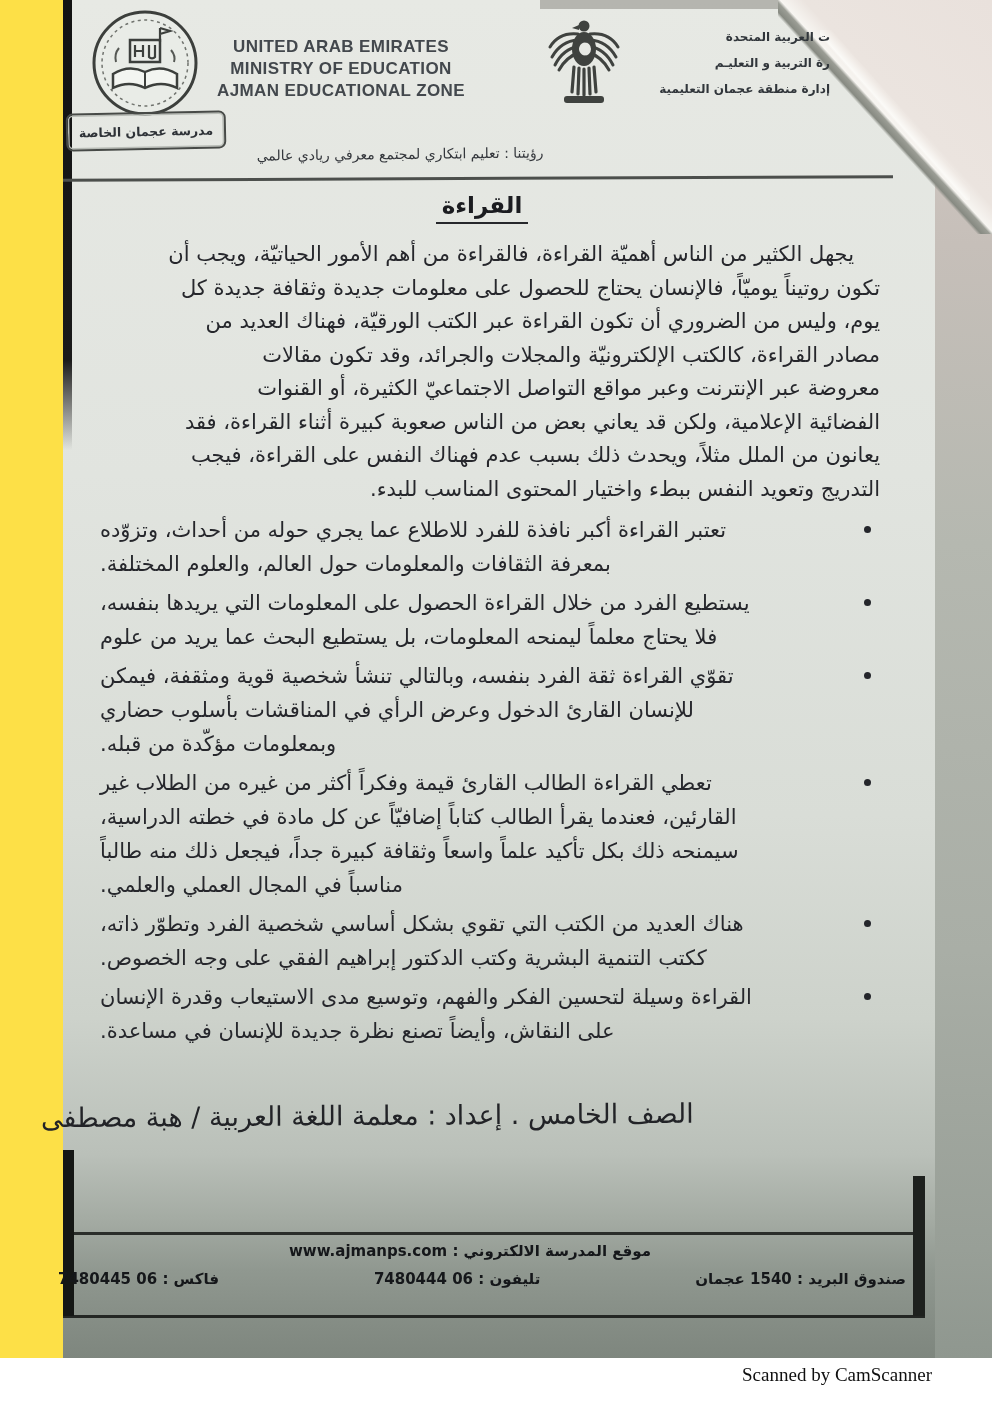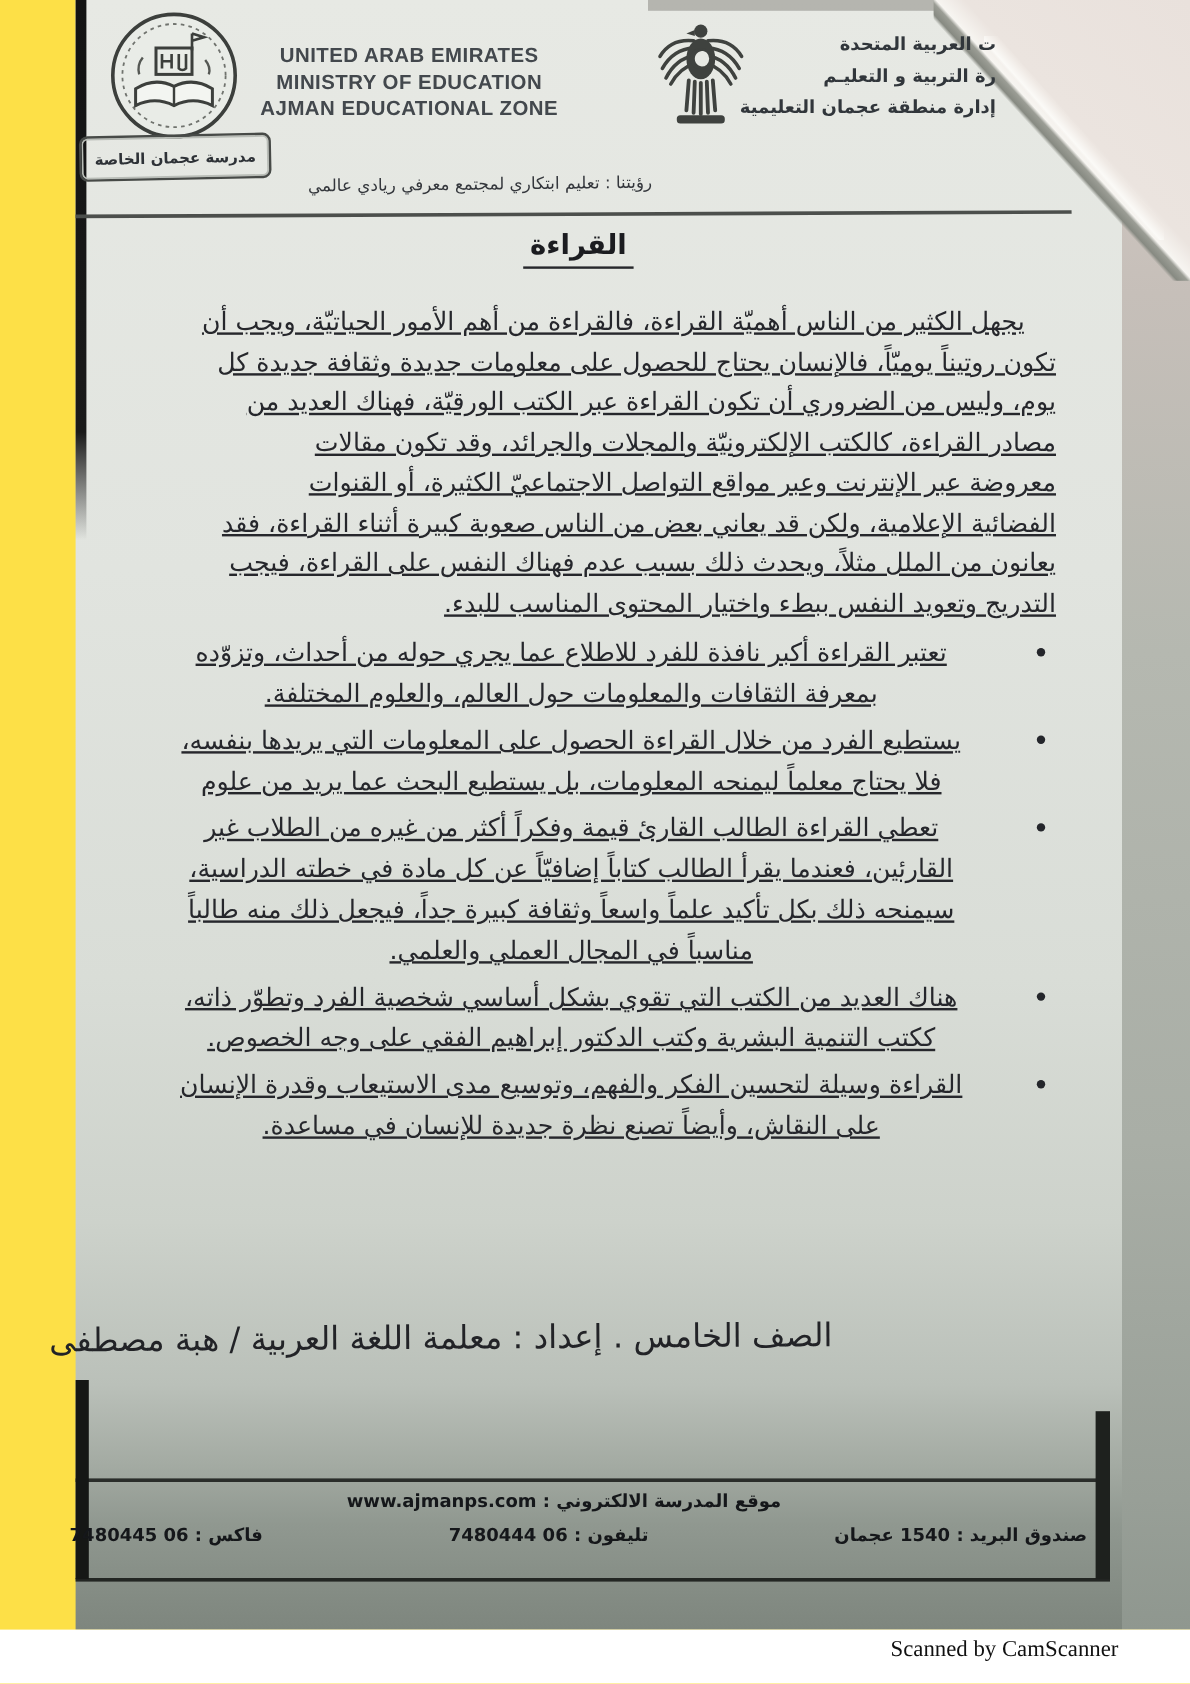--- a/index.html
+++ b/index.html
@@ -20,40 +20,40 @@
   .fold-shine{position:absolute;left:820px;top:30px;width:150px;height:170px;
     background:linear-gradient(to top right,rgba(0,0,0,0) 48%,#fbfaf7 49%,#efe9e4 53%,rgba(0,0,0,0) 54%);}
 
   
   .logo{position:absolute;left:86px;top:8px;}
   .head-en{position:absolute;left:196px;top:36px;width:290px;text-align:center;
     font-family:"Liberation Sans",sans-serif;font-weight:bold;font-size:17px;line-height:22px;
     color:#43484d;letter-spacing:.4px;}
   .emblem{position:absolute;left:544px;top:12px;}
   .head-ar{position:absolute;right:162px;top:24px;text-align:right;direction:rtl;
-    font-weight:bold;font-size:15px;line-height:26px;color:#31363b;}
+    font-weight:bold;font-size:12px;line-height:26px;color:#31363b;}
   .school-box{position:absolute;left:66px;top:112px;width:156px;height:34px;
     border:2px solid #474a47;border-radius:7px;box-shadow:0 0 0 1.5px #b9bdb7 inset;
     display:flex;align-items:center;justify-content:center;direction:rtl;
     font-size:12.5px;font-weight:bold;color:#2e3237;transform:rotate(-1.2deg);overflow:hidden;white-space:nowrap;}
   .vision{position:absolute;left:235px;top:146px;width:330px;text-align:center;direction:rtl;
     font-size:14px;color:#34373c;transform:rotate(-.6deg);}
   .rule1{position:absolute;left:63px;top:177px;width:830px;height:2.5px;background:#4c4f4c;transform:rotate(-.25deg);}
 
   
   .title-wrap{position:absolute;left:0;top:192px;width:964px;text-align:center;}
   .title{display:inline-block;direction:rtl;font-size:23px;font-weight:bold;color:#1b1c20;
     border-bottom:2.5px solid #26272b;padding:0 6px 4px 6px;}
-  .body{position:absolute;left:100px;right:112px;top:252px;direction:rtl;color:#26272c;text-decoration:underline;}
+  .body{position:absolute;left:100px;right:112px;top:238px;direction:rtl;color:#26272c;}
   .pline{font-size:21px;line-height:33.5px;text-align:right;white-space:nowrap;}
   .para .pline:first-child{padding-right:26px;}
   .bullets{margin-top:7px;}
   .bullet{position:relative;margin:0 28px 5px 0;}
   .dot{position:absolute;right:-19px;top:13px;width:7px;height:7px;border-radius:50%;background:#24262b;}
-  .bline{font-size:21px;line-height:34px;text-align:center;white-space:nowrap;}
+  .bline{font-size:21px;line-height:34px;text-align:left;white-space:nowrap;}
   .byline{position:absolute;right:298px;top:1100px;direction:rtl;white-space:nowrap;
     font-size:27px;color:#222327;transform:rotate(-.4deg);}
 
   
   .footer-frame{position:absolute;left:63px;top:1232px;width:862px;height:80px;
     border-top:3px solid #2a2d2a;border-bottom:3px solid #232623;}
   .bar-footleft{position:absolute;left:63px;top:1150px;width:11px;height:166px;background:#151715;}
   .bar-footright{position:absolute;left:913px;top:1176px;width:12px;height:140px;background:#1e211e;}
   .site-line{position:absolute;left:0;top:1242px;width:940px;text-align:center;direction:rtl;
     font-size:15px;font-weight:bold;color:#15171a;}
@@ -161,20 +161,28 @@
       <div class="bullet">
         <span class="dot"></span>
         <div>
             <div class="bline">يستطيع الفرد من خلال القراءة الحصول على المعلومات التي يريدها بنفسه،</div>
             <div class="bline">فلا يحتاج معلماً ليمنحه المعلومات، بل يستطيع البحث عما يريد من علوم</div>
           </div>
       </div>
       <div class="bullet">
         <span class="dot"></span>
         <div>
+            <div class="bline">تقوّي القراءة ثقة الفرد بنفسه، وبالتالي تنشأ شخصية قوية ومثقفة، فيمكن</div>
+            <div class="bline">للإنسان القارئ الدخول وعرض الرأي في المناقشات بأسلوب حضاري</div>
+            <div class="bline">وبمعلومات مؤكّدة من قبله.</div>
+          </div>
+      </div>
+      <div class="bullet">
+        <span class="dot"></span>
+        <div>
             <div class="bline">تعطي القراءة الطالب القارئ قيمة وفكراً أكثر من غيره من الطلاب غير</div>
             <div class="bline">القارئين، فعندما يقرأ الطالب كتاباً إضافيّاً عن كل مادة في خطته الدراسية،</div>
             <div class="bline">سيمنحه ذلك بكل تأكيد علماً واسعاً وثقافة كبيرة جداً، فيجعل ذلك منه طالباً</div>
             <div class="bline">مناسباً في المجال العملي والعلمي.</div>
           </div>
       </div>
       <div class="bullet">
         <span class="dot"></span>
         <div>
             <div class="bline">هناك العديد من الكتب التي تقوي بشكل أساسي شخصية الفرد وتطوّر ذاته،</div>

